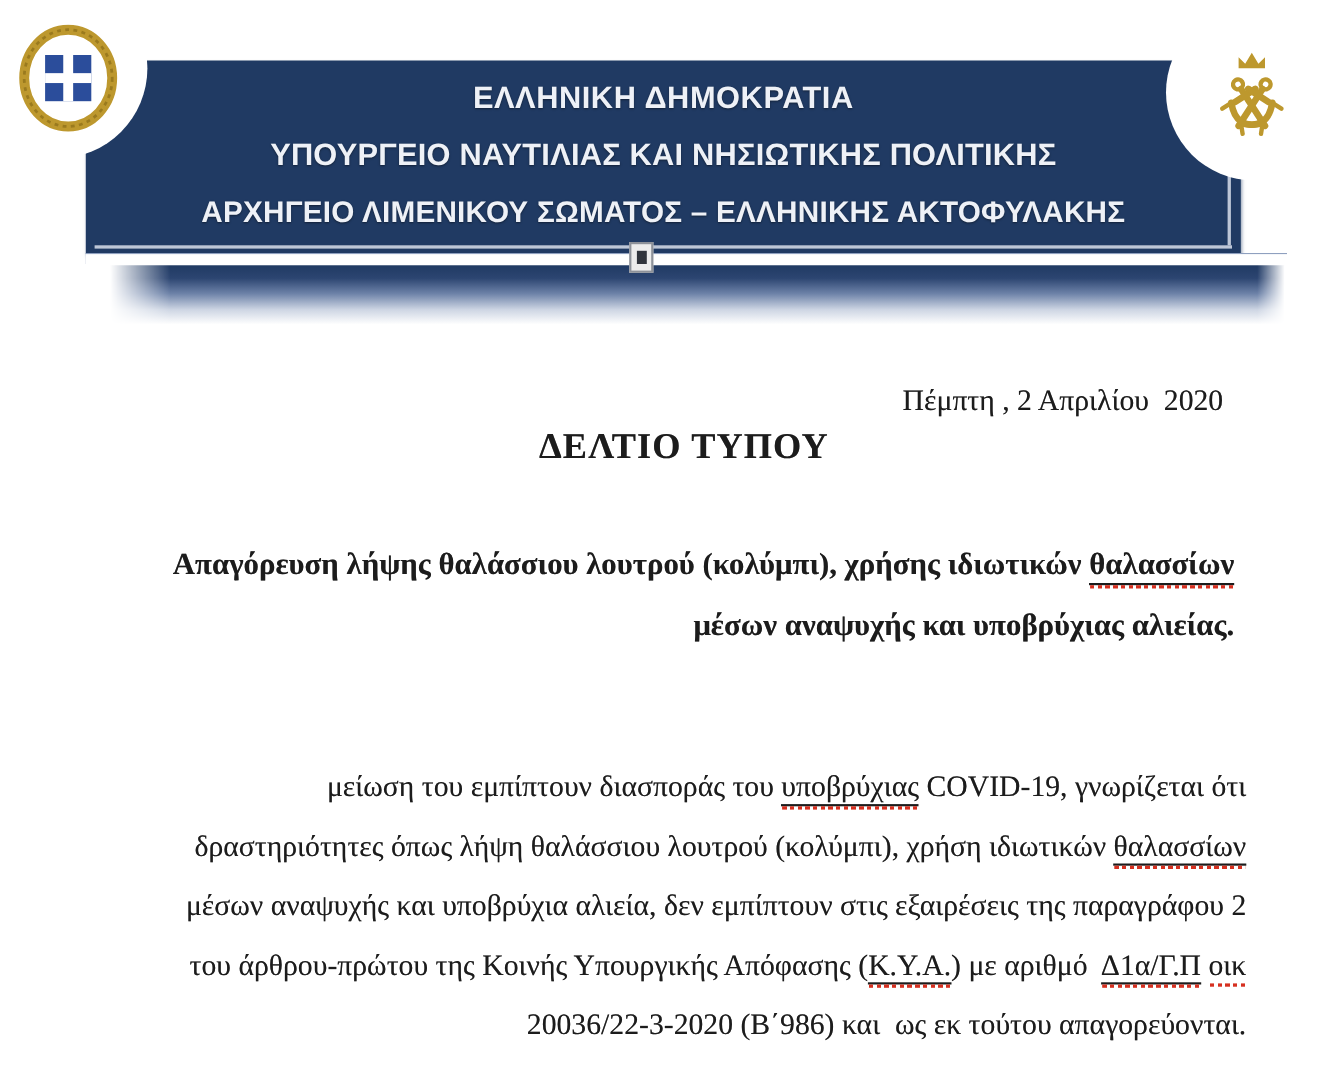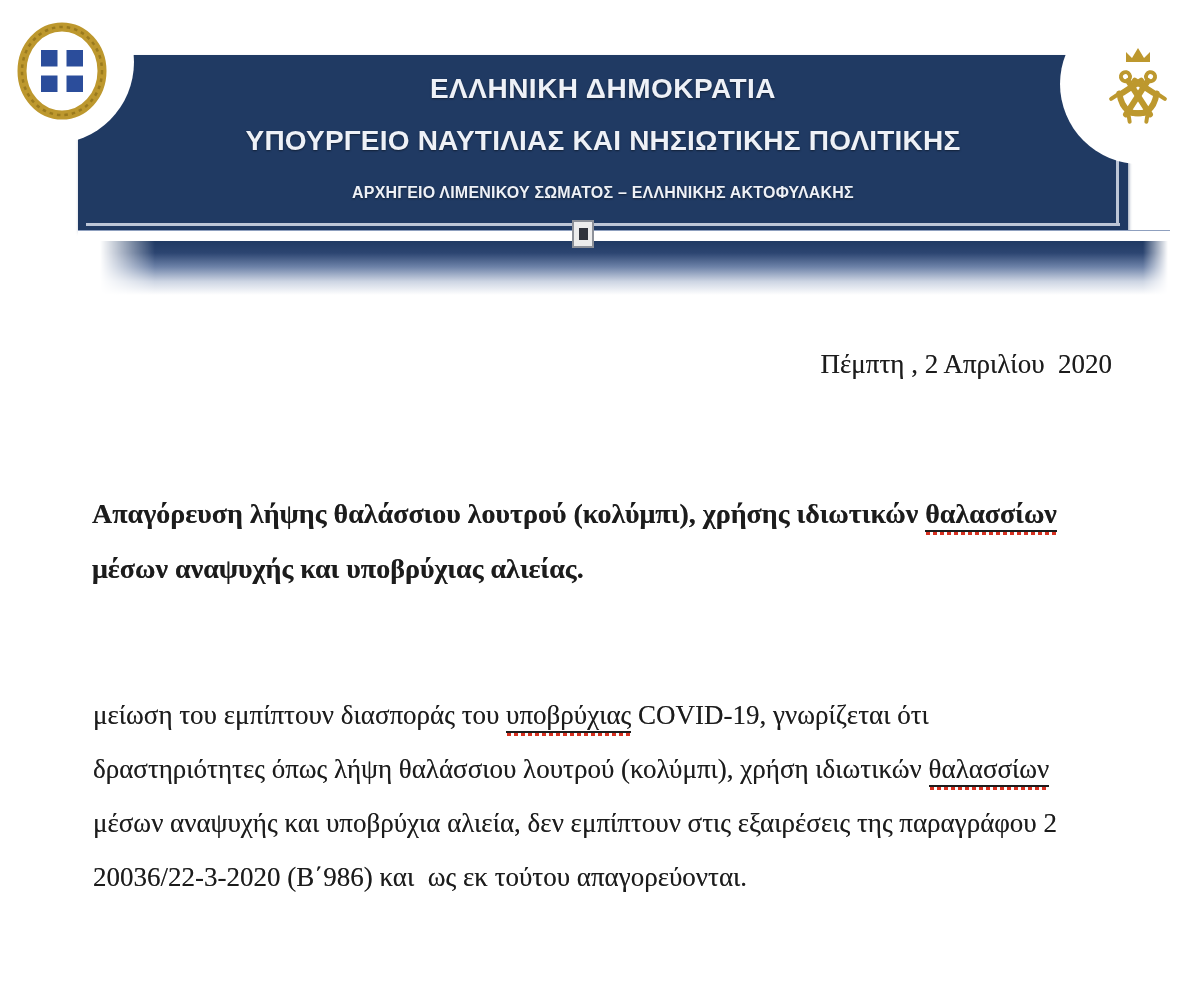--- a/index.html
+++ b/index.html
@@ -1,17 +1,17 @@
 <!DOCTYPE html>
 <html><head>
 <meta charset="utf-8">
 <style>
   html,body{margin:0;padding:0;background:#ffffff;}
   .page{position:relative;width:1200px;height:992px;background:#ffffff;overflow:hidden;
-        font-family:"Liberation Serif","DejaVu Serif",serif;}
+        font-family:"Liberation Serif","DejaVu Serif",serif;text-align:right;}
 
   
   .banner{position:absolute;left:78px;top:55px;width:1050px;height:176px;
           background:#203a63;z-index:1;box-shadow:1px 2px 3px rgba(32,58,99,.5);}
   .banner .inner-r{position:absolute;top:8px;right:9px;bottom:8px;width:3px;background:#d9dfeb;opacity:.85;}
   .banner .inner-b{position:absolute;left:8px;right:8px;bottom:5px;height:3px;background:#d9dfeb;opacity:.85;}
 
   .notch{position:absolute;border-radius:50%;background:#ffffff;z-index:2;}
   .notch-left{left:-30px;top:-20px;width:164px;height:164px;}
   .notch-right{left:1060px;top:4px;width:160px;height:160px;}
@@ -19,21 +19,21 @@
   .emblem{position:absolute;z-index:4;}
   .emblem-left{left:16px;top:22px;}
   .emblem-right{left:1094px;top:40px;}
 
   .banner-text{position:absolute;left:78px;top:55px;width:1050px;height:176px;z-index:5;
                display:flex;flex-direction:column;align-items:center;padding-top:8px;box-sizing:border-box;
                font-family:"Liberation Sans","DejaVu Sans",sans-serif;color:#eef1f7;font-weight:bold;}
   .banner-line{line-height:52px;white-space:pre;text-shadow:0 1px 2px rgba(0,0,0,.45);}
   .bl1{font-size:28px;letter-spacing:.5px;}
   .bl2{font-size:28px;letter-spacing:.2px;}
-  .bl3{font-size:16px;letter-spacing:.2px;}
+  .bl3{font-size:27px;letter-spacing:.2px;}
 
   
   .white-band{position:absolute;left:78px;top:231px;width:1092px;height:10px;background:#ffffff;z-index:6;
               box-shadow:0 -1px 0 #8fa0bf;}
   .band-square{position:absolute;left:572px;top:220px;width:22px;height:28px;z-index:7;
                background:#ececec;border:2px solid #8d9199;box-sizing:border-box;
                display:flex;align-items:center;justify-content:center;}
   .band-square .dot{width:9px;height:12px;background:#30343c;}
   .fade-strip{position:absolute;left:100px;top:241px;width:1068px;height:54px;z-index:5;
               background:linear-gradient(180deg,#203a63 0%,#2c4571 22%,#6d82a8 48%,#cdd5e3 75%,#ffffff 100%);
@@ -98,24 +98,26 @@
     <div class="banner-line bl3">ΑΡΧΗΓΕΙΟ ΛΙΜΕΝΙΚΟΥ ΣΩΜΑΤΟΣ – ΕΛΛΗΝΙΚΗΣ ΑΚΤΟΦΥΛΑΚΗΣ</div>
   </div>
 
   <div class="white-band"></div>
   <div class="band-square">
     <div class="dot"></div>
   </div>
   <div class="fade-strip"></div>
 
   <div class="date doc-text">Πέμπτη , 2 Απριλίου  2020</div>
+  <div class="title doc-text">ΔΕΛΤΙΟ ΤΥΠΟΥ</div>
   <div class="subject doc-text">
       <div class="tline"><span>Απαγόρευση λήψης θαλάσσιου λουτρού (κολύμπι), χρήσης ιδιωτικών </span><span class="u sq">θαλασσίων</span></div>
       <div class="tline"><span>μέσων αναψυχής και υποβρύχιας αλιείας.</span></div>
     </div>
   <div class="body-par doc-text">
       <div class="tline"><span>μείωση του εμπίπτουν διασποράς του </span><span class="u sq">υποβρύχιας</span><span> COVID-19, γνωρίζεται ότι</span></div>
       <div class="tline"><span>δραστηριότητες όπως λήψη θαλάσσιου λουτρού (κολύμπι), χρήση ιδιωτικών </span><span class="u sq">θαλασσίων</span></div>
       <div class="tline"><span>μέσων αναψυχής και υποβρύχια αλιεία, δεν εμπίπτουν στις εξαιρέσεις της παραγράφου 2</span></div>
+      <div class="tline"><span>του άρθρου-πρώτου της Κοινής Υπουργικής Απόφασης (</span><span class="u sq">Κ.Υ.Α.</span><span>) με αριθμό  </span><span class="u sq">Δ1α/Γ.Π</span><span> </span><span class="sq">οικ</span></div>
       <div class="tline"><span>20036/22-3-2020 (Β΄986) και  ως εκ τούτου απαγορεύονται.</span></div>
     </div>
 
 </div>
 
 </body></html>

